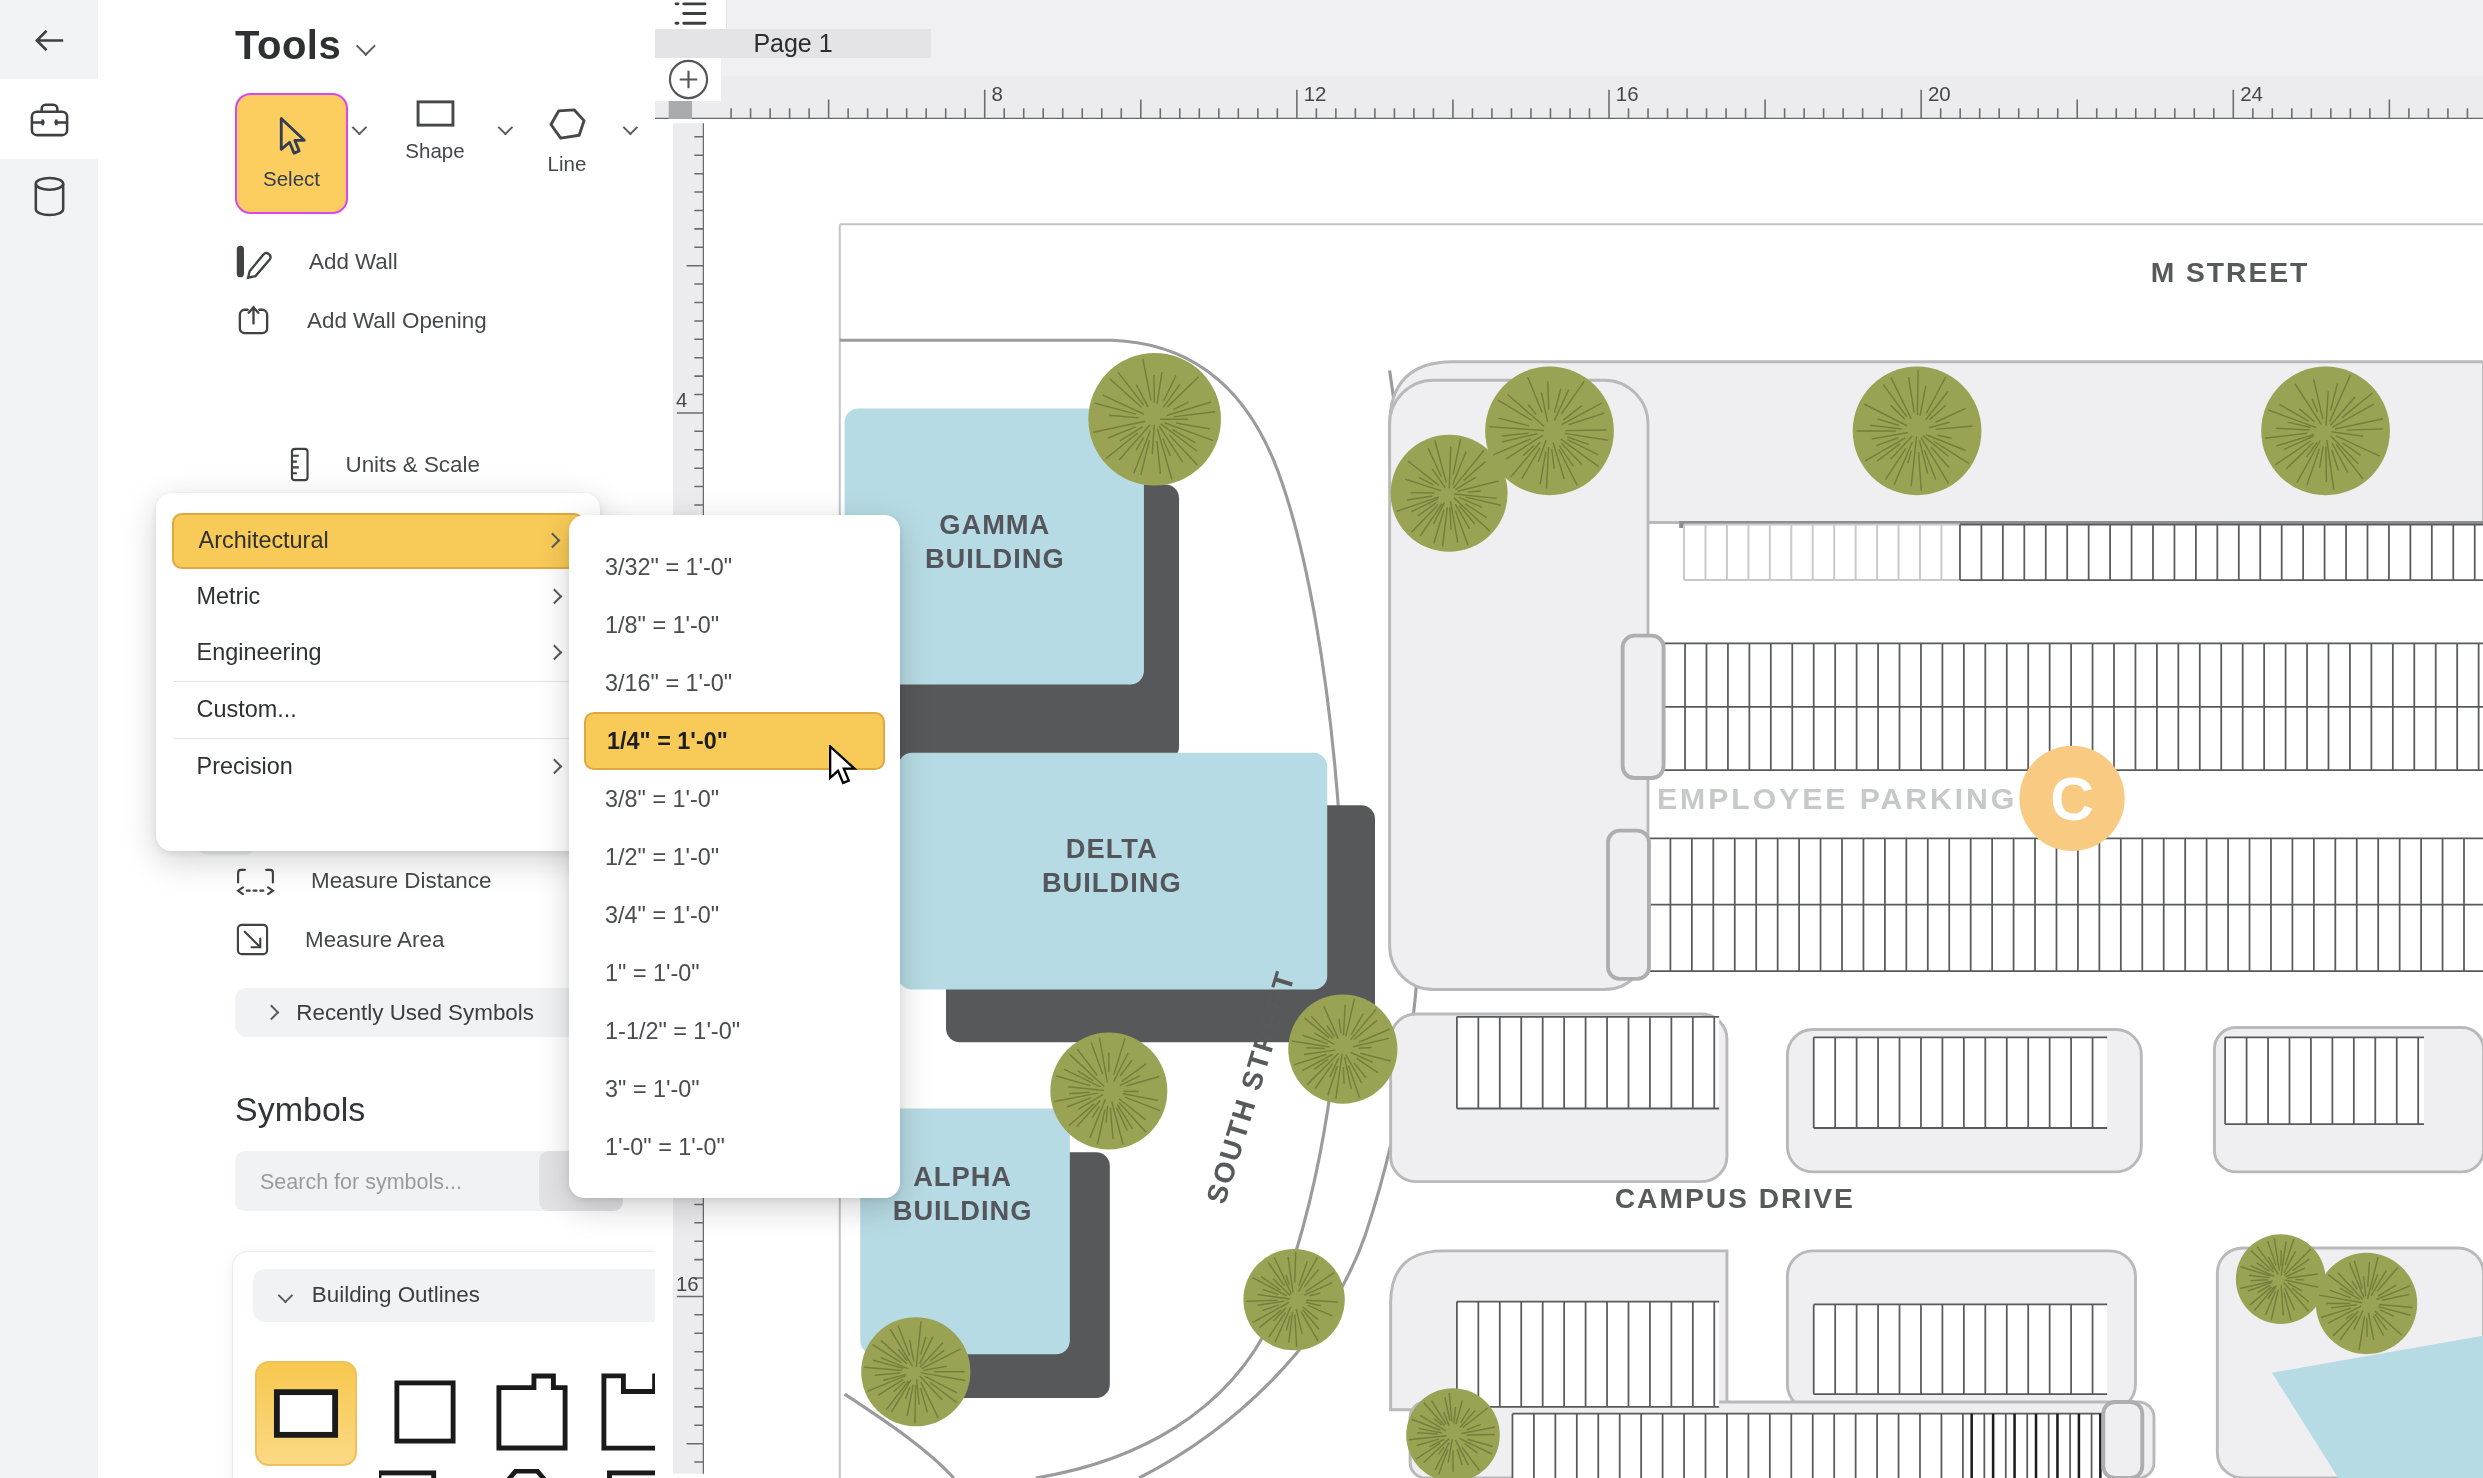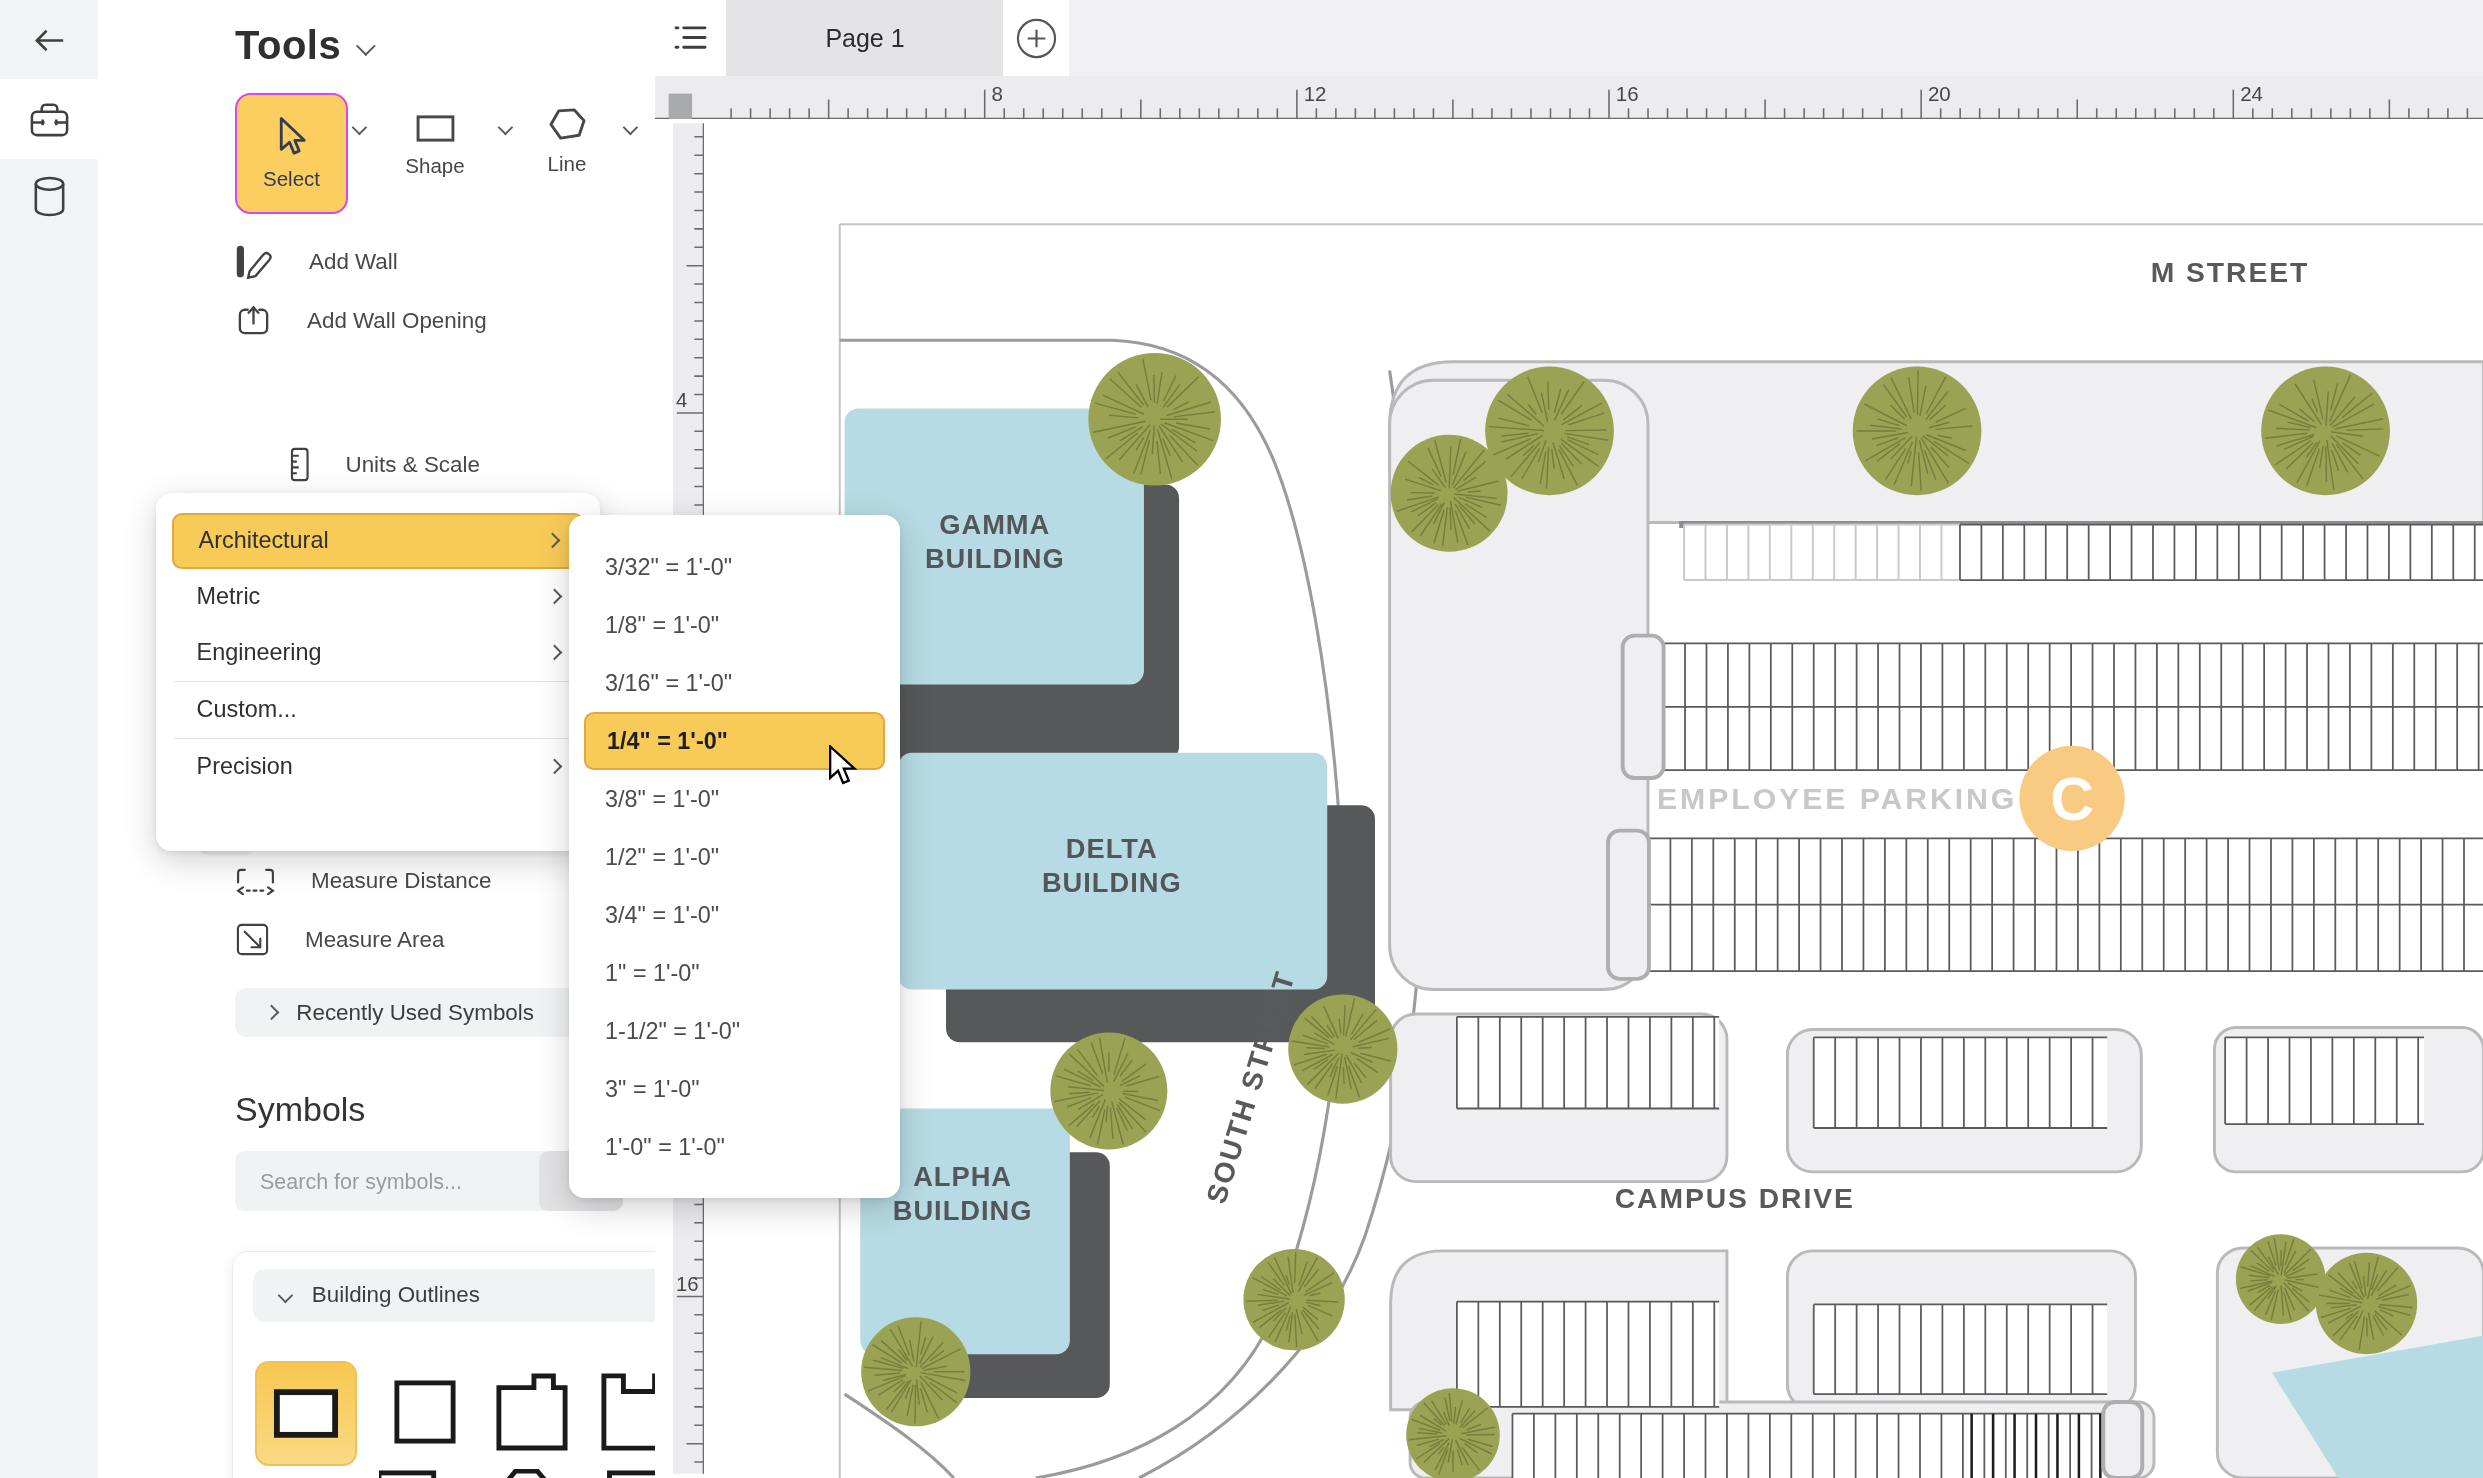--- a/index.html
+++ b/index.html
@@ -42,21 +42,21 @@
   #mainMenu{left:156px;top:493px;width:444px;height:358px;padding-top:19.5px;box-sizing:border-box;}
   .mitem{height:56px;margin:0 15.6px;display:flex;align-items:center;font-size:23.4px;color:#2f3032;padding:0 25px;border-radius:9.8px;cursor:pointer;box-sizing:border-box;}
   .mitem .chev{margin-left:auto;}
   .mitem.hl{background:#f8ca57;border:2px solid #dfa940;font-weight:500;}
   .mdiv{height:1px;background:#e4e4e6;margin:0 17.6px;}
   #subMenu{left:569px;top:515px;width:331px;height:683px;padding-top:23.4px;box-sizing:border-box;}
   .sitem{height:58px;margin:0 14.6px;display:flex;align-items:center;font-size:23.4px;color:#4b4c4e;padding:0 21.5px;border-radius:9.8px;cursor:pointer;box-sizing:border-box;}
   .sitem.hl{background:#f8ca57;border:2px solid #dfa940;color:#1e1e1f;font-weight:700;}
   
   #canvas{position:absolute;left:655px;top:0;width:1829px;height:1478px;background:#fff;}
-  #tabbar{position:absolute;left:0;top:0;width:1829px;height:76px;background:#f0f0f2;display:flex;align-items:stretch;z-index:10;}
+  #tabbar{position:absolute;left:0;top:0;width:1829px;height:76px;background:#f0f0f2;display:flex;align-items:stretch;z-index:10;flex-direction:column;}
   #listBtn{width:71px;background:#fff;display:flex;align-items:center;justify-content:center;cursor:pointer;border-right:1px solid #e6e6e8;}
   #pageTab{width:276px;background:#e4e4e6;display:flex;align-items:center;justify-content:center;font-size:25px;color:#2b2c2e;font-weight:500;cursor:pointer;}
   #plusBtn{width:66px;background:#fff;display:flex;align-items:center;justify-content:center;cursor:pointer;}
   #hruler{position:absolute;left:0;top:76px;width:1829px;height:43px;z-index:9;}
   #vruler{position:absolute;left:17.6px;top:119px;width:31px;height:1359px;z-index:8;}
   #plan{position:absolute;left:0;top:0;width:1829px;height:1478px;z-index:1;}
   #cursor{position:absolute;left:825px;top:745px;z-index:99;pointer-events:none;}
   svg text{font-family:"Liberation Sans",sans-serif;}
 </style>
 </head>
@@ -91,21 +91,21 @@
   </div>
 
   <div class="toolbtn" id="selectBtn">
     <svg width="33" height="41" viewBox="0 0 24 32" fill="none" stroke="#323c52" stroke-width="2.2" stroke-linejoin="round">
           <path d="M4 2 L4 26 L10.5 20.5 L14 29 L18 27.3 L14.6 19 L22 19 Z"></path>
         </svg>
     <span class="lbl">Select</span>
   </div>
   <span class="chev sm down" style="position:absolute;left:256px;top:122px"></span>
 
-  <div class="toolbtn" style="left:293px;top:113px;width:88px">
+  <div class="toolbtn" style="left:293px;top:98px;width:88px">
     <svg width="43" height="31" viewBox="0 0 44 32" fill="none" stroke="#47484a" stroke-width="3">
           <rect x="4" y="4" width="36" height="24"></rect>
         </svg>
     <span class="lbl">Shape</span>
   </div>
   <span class="chev sm down" style="position:absolute;left:402px;top:122px"></span>
 
   <div class="toolbtn" style="left:427px;top:107px;width:84px">
     <svg width="41" height="35" viewBox="0 0 42 36" fill="none" stroke="#47484a" stroke-width="3" stroke-linejoin="round">
           <path d="M12 4 L28 3 L38 14 L33 29 L14 32 L4 18 Z"></path>

